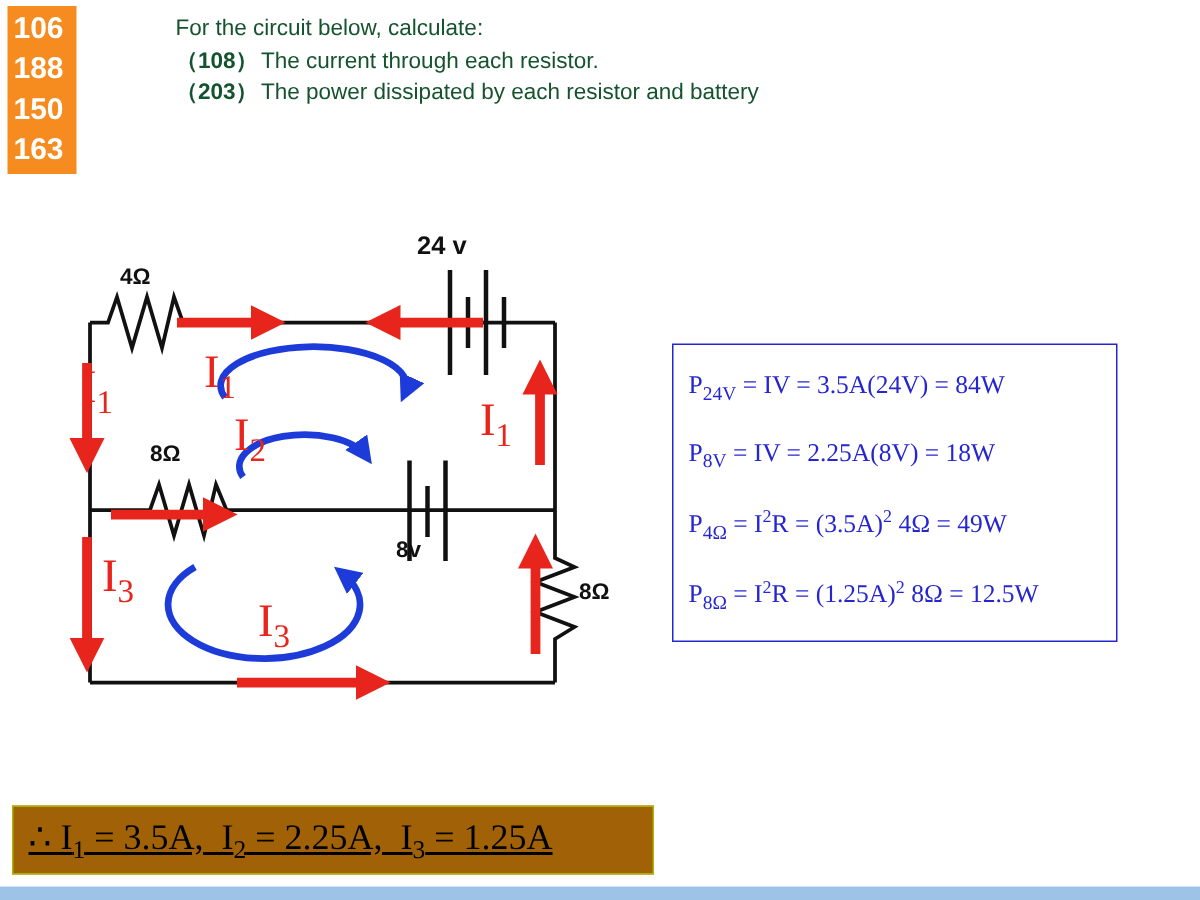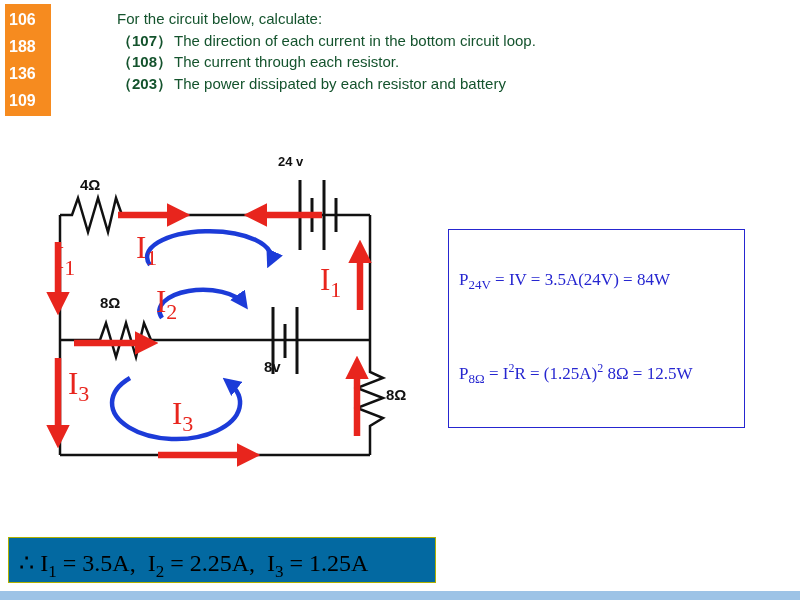--- a/index.html
+++ b/index.html
@@ -1,66 +1,63 @@
 <!DOCTYPE html>
 <html><head>
 <meta charset="utf-8">
 <style>
   * { margin:0; padding:0; box-sizing:border-box; }
   html,body { width:800px; height:600px; background:#fff; font-family:"Liberation Sans",sans-serif; }
   .slide { position:relative; width:800px; height:600px; background:#fff; overflow:hidden; }
 
   .badge { position:absolute; left:5px; top:4px; width:46px; height:112px;
-           background:#F68B1F; color:#fff; font-weight:bold; font-size:16px;
+           background:#F68B1F; color:#fff; font-weight:bold; font-size:20px;
            line-height:27px; padding:2px 0 0 4px; }
 
   .problem { position:absolute; left:117px; top:8px; width:620px; font-size:15px;
              line-height:21.5px; color:#14532d; }
   .problem .num { font-weight:bold; margin-right:2px; }
 
   .circuit-area { position:absolute; left:30px; top:150px; width:420px; height:330px; }
   .circuit-area svg { position:absolute; left:0; top:0; }
   .clabel { position:absolute; font-size:15px; font-weight:bold; color:#111; }
-  .clabel.big { font-size:13px; }
+  .clabel.big { font-size:17px; }
   .ilabel { position:absolute; font-size:31px; color:#E8251D;
             font-family:"Liberation Serif",serif; }
   .ilabel sub { font-size:22px; }
 
   .eq-panel { position:absolute; left:448px; top:229px; width:297px; height:199px;
               border:1.5px solid #2626D0; background:#fff; padding:6px 10px;
               display:flex; flex-direction:column; justify-content:space-around; }
   .eq-line { font-family:"Liberation Serif",serif; font-size:17px; color:#2626D0; white-space:pre; }
   .eq-line sub { font-size:13px; }
   .eq-line sup { font-size:12px; }
 
   .conclusion { position:absolute; left:8px; top:537px; width:428px; height:46px;
-                background:#0369a1; border:1px solid #B0B000; display:flex; align-items:flex-end;
-                padding-left:10px; }
+                background:#a16207; border:1px solid #B0B000; display:flex; align-items:center;
+                padding-left:10px;text-decoration:underline; }
   .conclusion .math { font-family:"Liberation Serif",serif; font-size:24px; color:#000; white-space:pre; }
   .conclusion .math sub { font-size:17px; }
 
   .footer-strip { position:absolute; left:0; bottom:0; width:800px; height:9px; background:#9DC3E6; }
 </style>
 </head>
 <body>
 
 <div class="slide">
 
   <div class="badge">
     <div>106</div>
     <div>188</div>
-    <div>136</div>
-    <div>109</div>
+    <div>150</div>
+    <div>163</div>
   </div>
 
   <div class="problem">
     <div>For the circuit below, calculate:</div>
-    <div>
-      <span class="num">（107）</span><span>The direction of each current in the bottom circuit loop.</span>
-    </div>
     <div>
       <span class="num">（108）</span><span>The current through each resistor.</span>
     </div>
     <div>
       <span class="num">（203）</span><span>The power dissipated by each resistor and battery</span>
     </div>
   </div>
 
   <div class="circuit-area">
     <svg width="420" height="330" viewBox="0 0 420 330">
@@ -111,28 +108,30 @@
     </svg>
 
     <div class="clabel big" style="left:248px; top:4px;">24 v</div>
     <div class="clabel" style="left:50px; top:26px;">4Ω</div>
     <div class="clabel" style="left:70px; top:144px;">8Ω</div>
     <div class="clabel" style="left:234px; top:208px;">8v</div>
     <div class="clabel" style="left:356px; top:236px;">8Ω</div>
 
     <div class="ilabel" style="left:24px; top:90px;">I<sub>1</sub></div>
     <div class="ilabel" style="left:106px; top:80px;">I<sub>1</sub></div>
-    <div class="ilabel" style="left:126px; top:134px;">I<sub>2</sub></div>
+    <div class="ilabel" style="left:126px; top:122px;">I<sub>2</sub></div>
     <div class="ilabel" style="left:290px; top:112px;">I<sub>1</sub></div>
     <div class="ilabel" style="left:38px; top:216px;">I<sub>3</sub></div>
     <div class="ilabel" style="left:142px; top:246px;">I<sub>3</sub></div>
   </div>
 
   <div class="eq-panel">
     <div class="eq-line">P<sub>24V</sub> = IV = 3.5A(24V) = 84W</div>
+    <div class="eq-line">P<sub>8V</sub> = IV = 2.25A(8V) = 18W</div>
+    <div class="eq-line">P<sub>4Ω</sub> = I<sup>2</sup>R = (3.5A)<sup>2</sup> 4Ω = 49W</div>
     <div class="eq-line">P<sub>8Ω</sub> = I<sup>2</sup>R = (1.25A)<sup>2</sup> 8Ω = 12.5W</div>
   </div>
 
   <div class="conclusion">
     <span class="math">∴ I<sub>1</sub> = 3.5A,  I<sub>2</sub> = 2.25A,  I<sub>3</sub> = 1.25A</span>
   </div>
 
   <div class="footer-strip"></div>
 </div>
 

